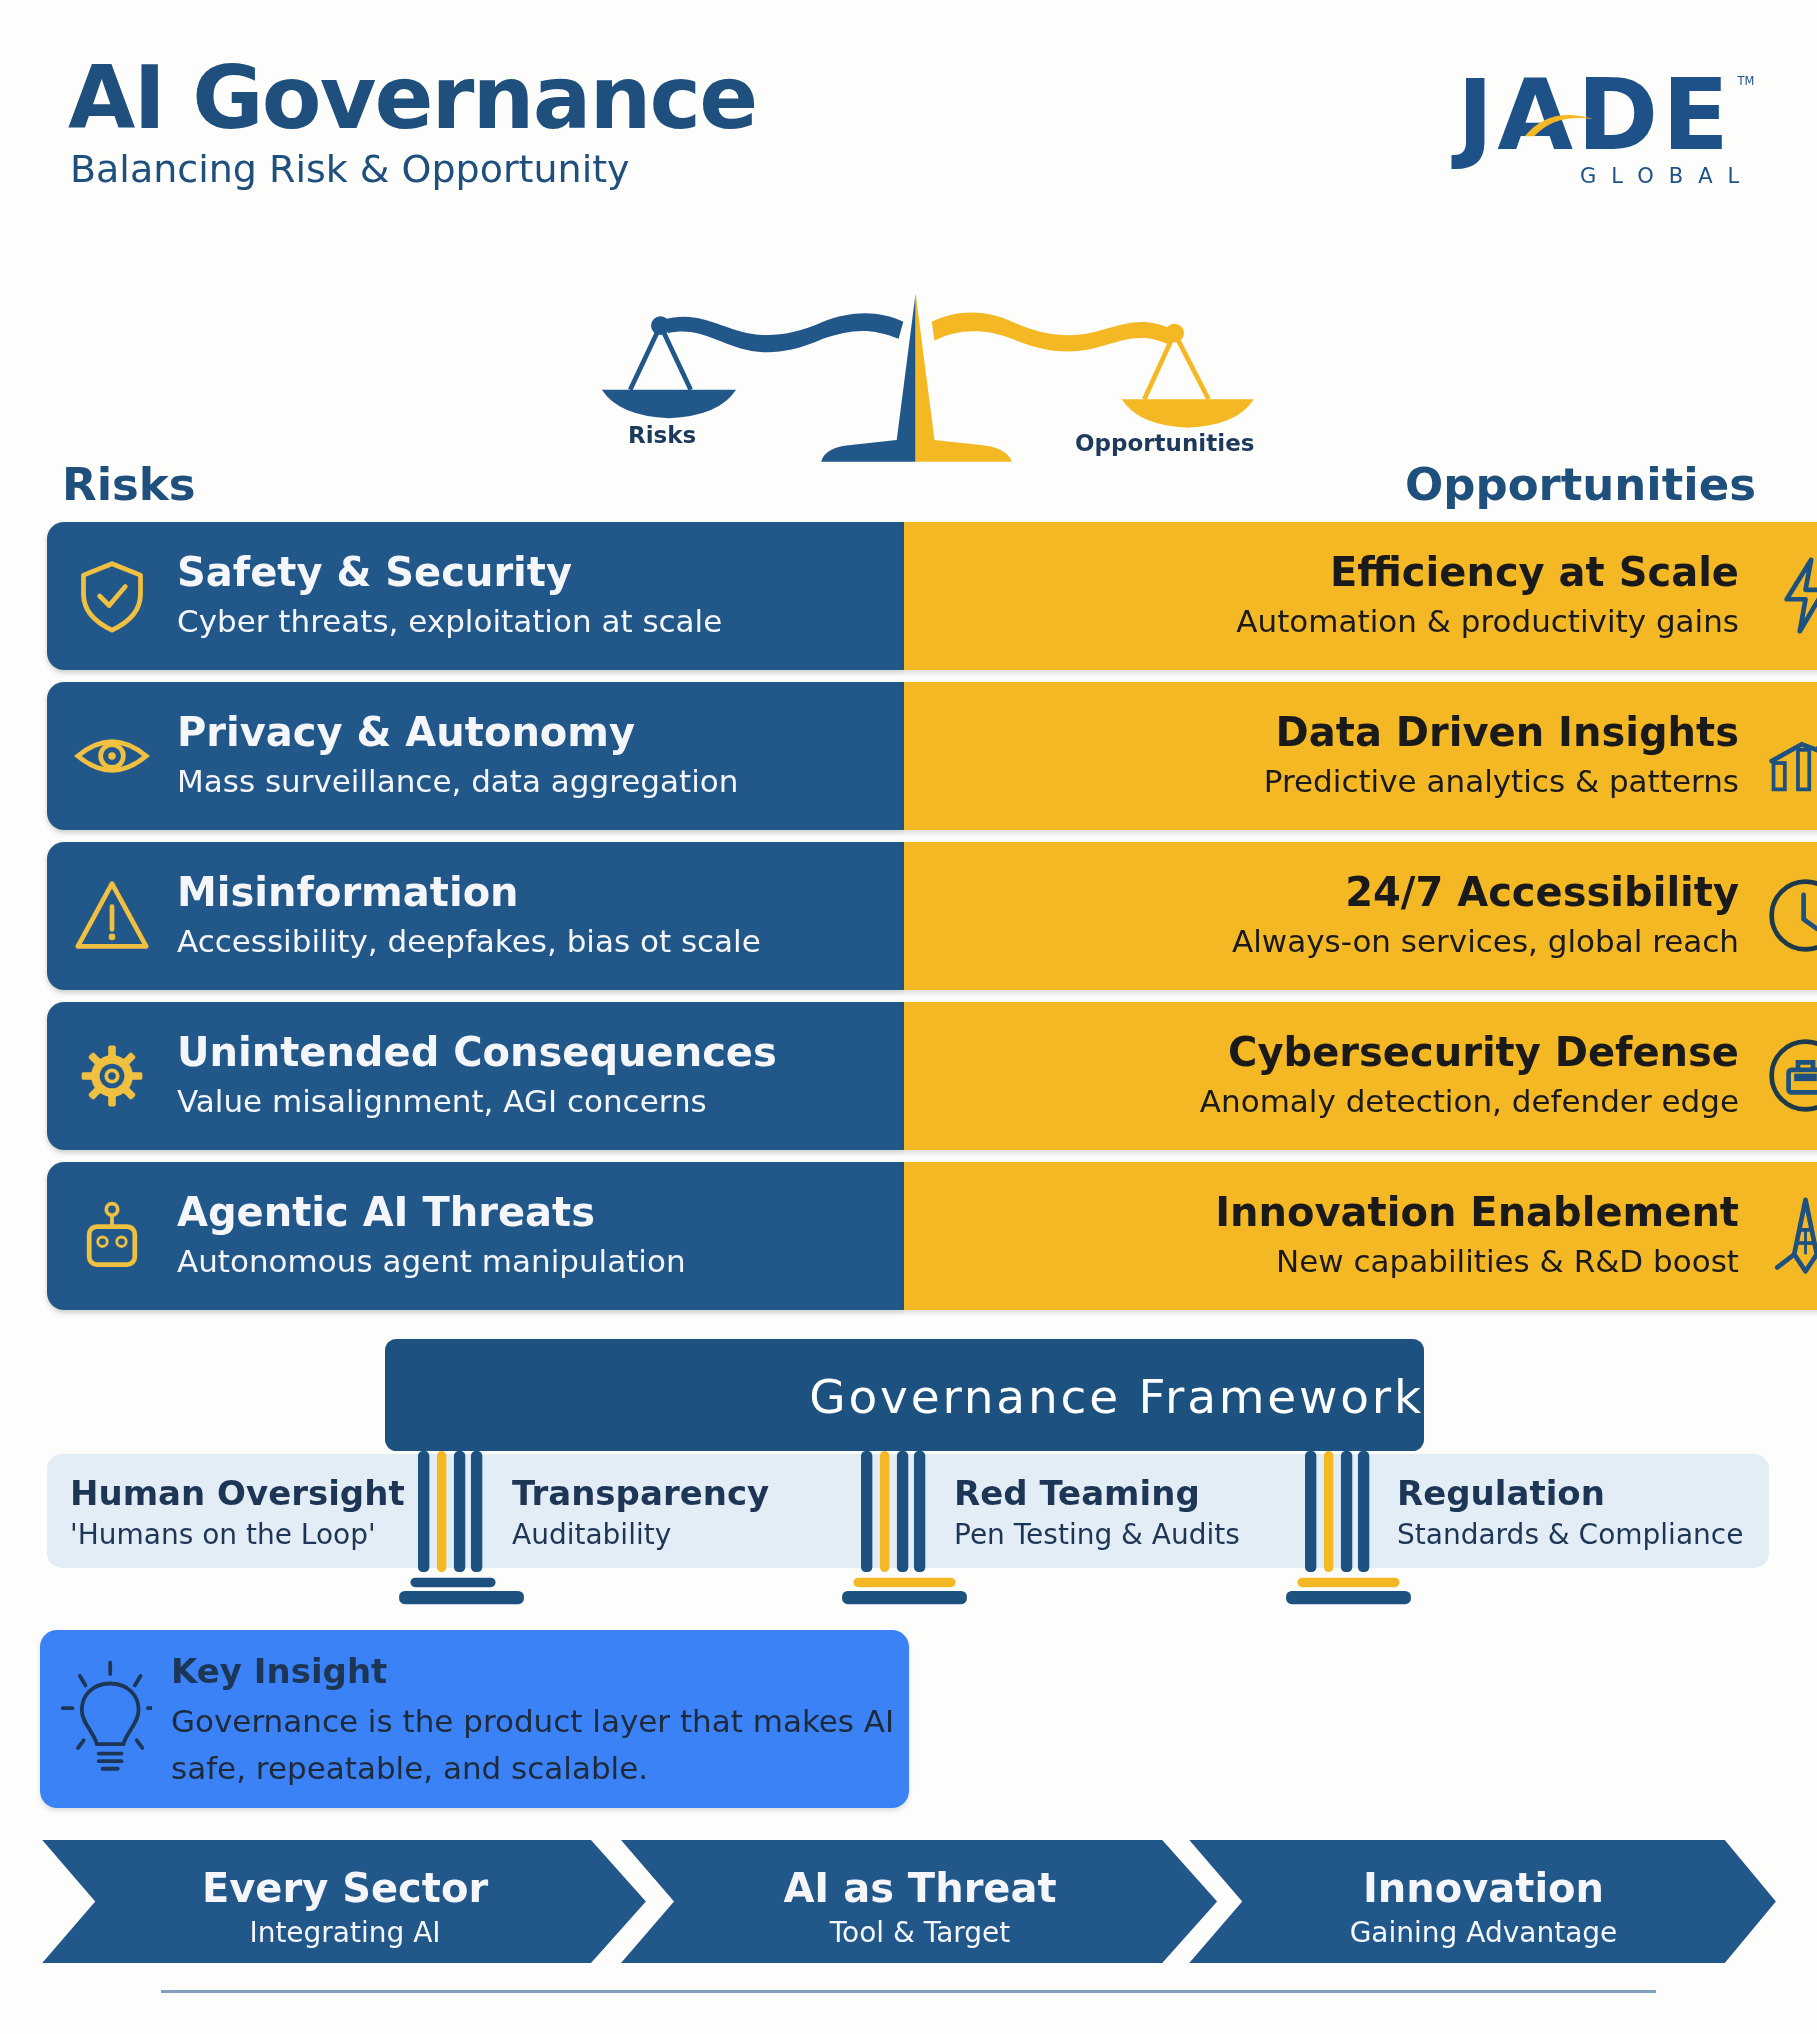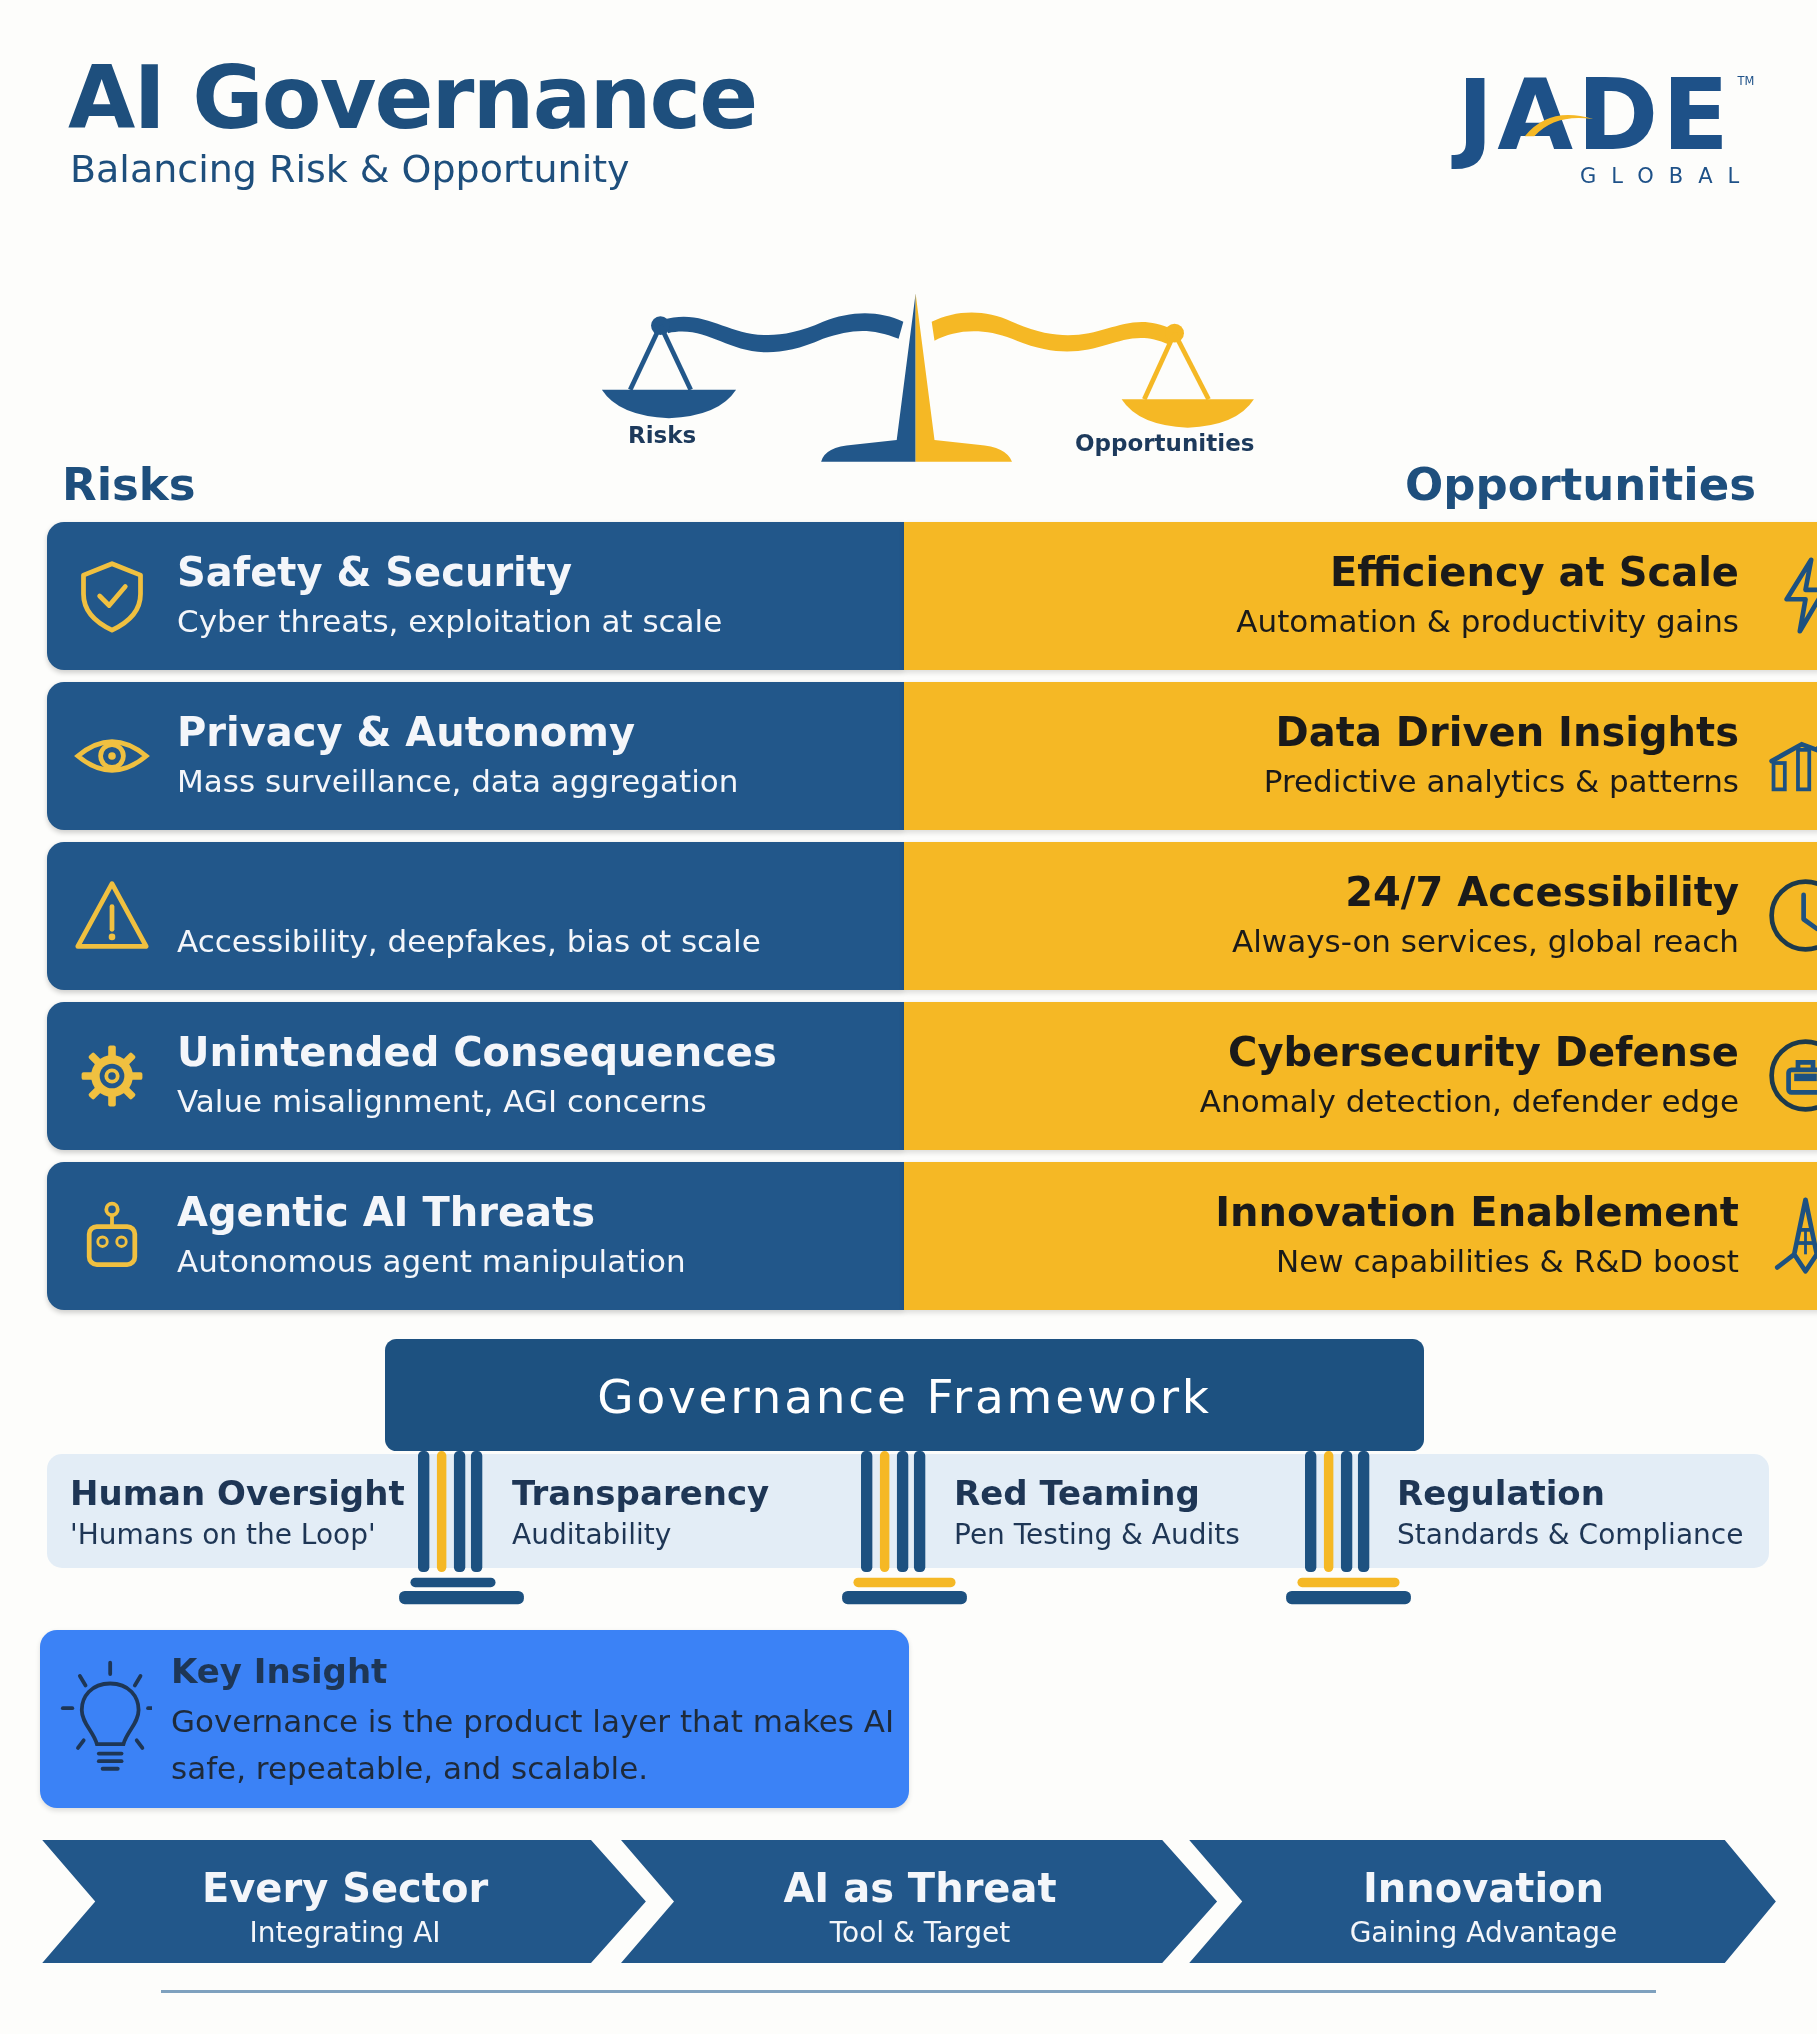--- a/index.html
+++ b/index.html
@@ -25,21 +25,21 @@
     .row .right { position: absolute; left: 857px; top: 0; width: 967px; height: 148px; background: #f5b825; border-radius: 0 17px 17px 0; box-shadow: 0 2.8px 5.7px rgba(0,0,0,0.12); }
     .row .licon { position: absolute; left: 26.5px; top: 36px; width: 76px; height: 76px; }
     .row .ltitle { position: absolute; left: 130px; top: 26.5px; font-size: 40px; font-weight: bold; color: #f4f6fa; white-space: nowrap; }
     .row .ldesc { position: absolute; left: 130px; top: 81px; font-size: 31px; color: #f4f6fa; white-space: nowrap; }
     .row .rtitle { position: absolute; right: 132px; top: 26.5px; font-size: 40px; font-weight: bold; color: #1a1a1a; white-space: nowrap; text-align: right; }
     .row .rdesc { position: absolute; right: 132px; top: 81px; font-size: 31px; color: #1a1a1a; white-space: nowrap; }
     .row .ricon { position: absolute; right: 26.5px; top: 34px; width: 79px; height: 79px; }
 
     .gov-band { position: absolute; left: 47px; top: 1454px; width: 1722px; height: 114px; background: #e3edf6; border-radius: 15px; }
     .gov-roof { position: absolute; left: 385px; top: 1339px; width: 1039px; height: 112px; background: #1d5180; border-radius: 11.4px; }
-    .gov-roof-text { position: absolute; left: 0; right: 0; top: 30px; text-align: center; font-size: 47px; color: #ffffff; letter-spacing: 2.8px; }
+    .gov-roof-text { position: absolute; left: 0; right: 0; top: 30px; text-align: right; font-size: 47px; color: #ffffff; letter-spacing: 2.8px; }
     .pillar { position: absolute; top: 1451px; width: 129px; height: 156px; }
     .pillar-title { position: absolute; top: 1473px; font-size: 34px; font-weight: bold; color: #1e3655; white-space: nowrap; }
     .pillar-desc { position: absolute; top: 1518px; font-size: 28px; color: #1e3655; white-space: nowrap; }
 
     .insight { position: absolute; left: 40px; top: 1630px; width: 869px; height: 178px; background: #3b82f6; border-radius: 17px; box-shadow: 0 2.8px 5.7px rgba(0,0,0,0.12); }
     .insight-icon { position: absolute; left: 17px; top: 26.5px; width: 95px; height: 125px; }
     .insight-title { position: absolute; left: 131px; top: 21px; font-size: 34px; font-weight: bold; color: #1e3655; }
     .insight-text { position: absolute; left: 131px; top: 68px; width: 729px; font-size: 31px; line-height: 47px; color: #1e2a3a; }
 
     .chev { position: absolute; top: 1840px; height: 123px; }
@@ -129,20 +129,21 @@
   </div>
 </div>
 
 <div class="row" style="top: 842px;">
   <div class="left">
     <svg class="licon" viewBox="0 0 80 80">
       <path d="M40 6 L76 72 L4 72 Z" fill="none" stroke="#f0c040" stroke-width="5" stroke-linejoin="round"></path>
       <line x1="40" y1="30" x2="40" y2="54" stroke="#f0c040" stroke-width="5" stroke-linecap="round"></line>
       <circle cx="40" cy="62" r="3.5" fill="#f0c040"></circle>
     </svg>
+    <div class="ltitle">Misinformation</div>
     <div class="ldesc">Accessibility, deepfakes, bias ot scale</div>
   </div>
   <div class="right">
     <div class="rtitle">24/7 Accessibility</div>
     <div class="rdesc">Always-on services, global reach</div>
     <svg class="ricon" viewBox="0 0 84 84">
       <circle cx="42" cy="42" r="36" fill="none" stroke="#1d3a4c" stroke-width="5"></circle>
       <path d="M40 20 L40 46 L54 56" fill="none" stroke="#1d5180" stroke-width="5" stroke-linecap="round" stroke-linejoin="round"></path>
     </svg>
   </div>

